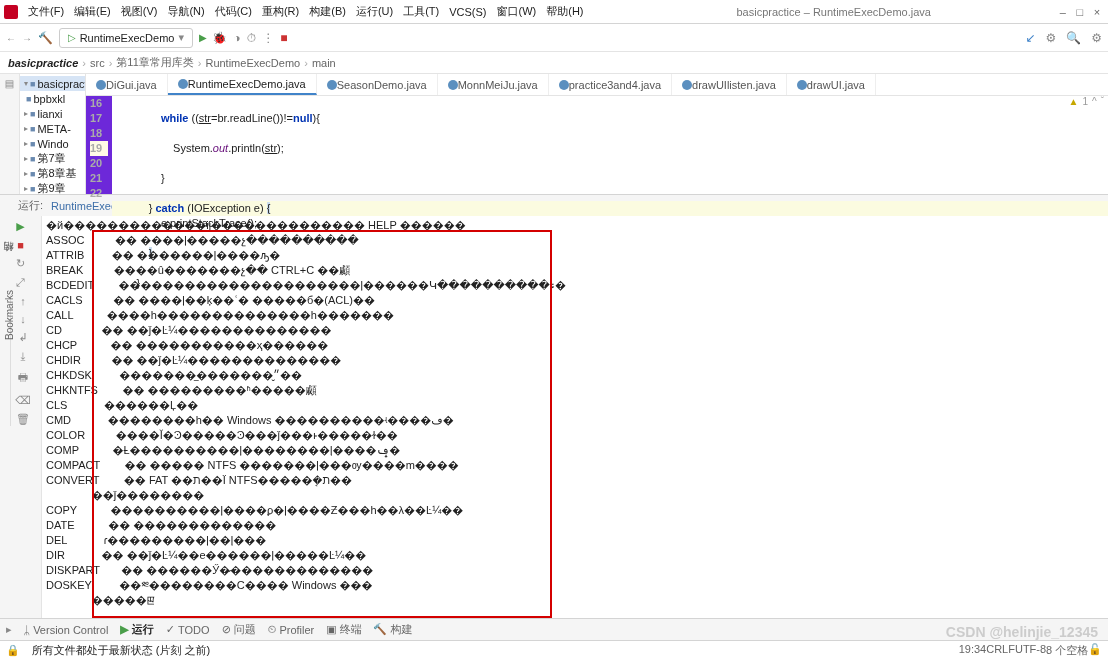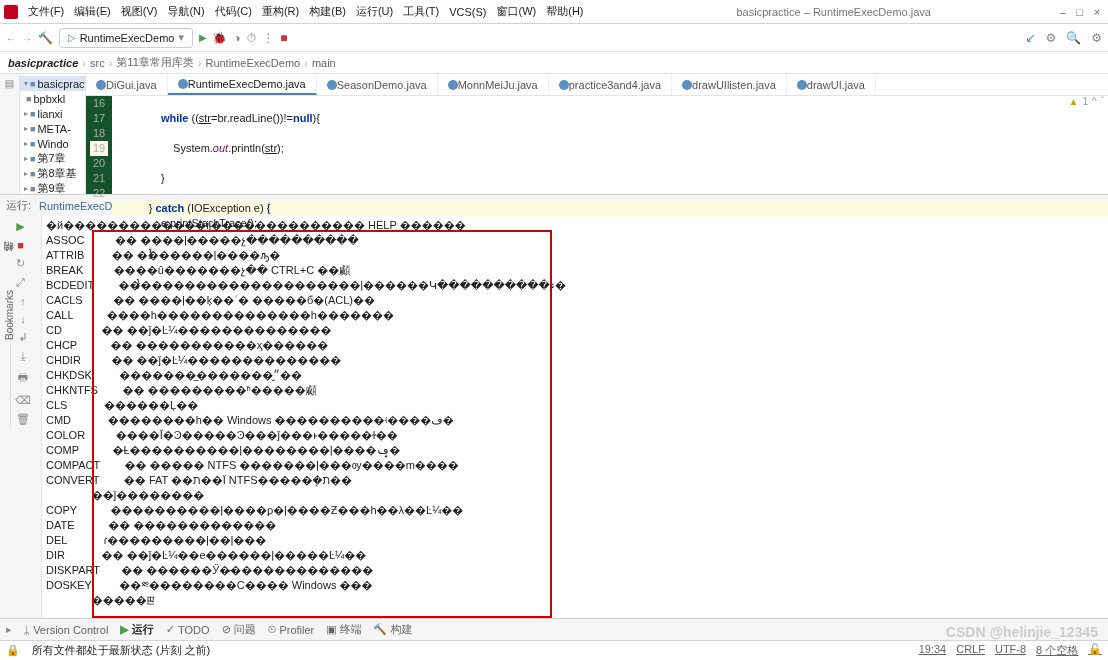--- a/index.html
+++ b/index.html
@@ -27,43 +27,43 @@
   .projtree .sel{background:#d6e4f5;}
   .editor{flex:1;position:relative;}
   .tabs{display:flex;height:22px;border-bottom:1px solid #e4e4e4;font-size:11px;overflow:hidden;}
   .tabs .tab{padding:3px 10px;display:flex;align-items:center;color:#555;border-right:1px solid #eee;white-space:nowrap;}
   .tabs .tab.active{border-bottom:2px solid #4083c9;color:#222;}
   .tabs .c-icon{width:10px;height:10px;border-radius:50%;background:#5b8fbf;display:inline-block;}
   .tabs .t-icon{width:10px;height:10px;background:#888;display:inline-block;}
   .codearea{display:flex;font-family:"JetBrains Mono",Consolas,monospace;font-size:11px;position:relative;height:98px;}
   .warn{position:absolute;top:0;right:4px;font-size:10px;display:flex;align-items:center;gap:4px;color:#999;}
   .warn .ywarn{color:#c6a700;}
-  .gutter{width:26px;text-align:center;color:#aaa;padding:0 4px;line-height:15px;background:#14532d;}
+  .gutter{width:26px;text-align:left;color:#aaa;padding:0 4px;line-height:15px;background:#6d28d9;font-weight:bold;}
   .code{flex:1;line-height:15px;white-space:pre;}
   .kw{color:#0033b3;font-weight:bold;}
   .field{color:#660e7a;font-style:italic;}
   .hl{background:#fbfbe0;display:inline-block;width:100%;}
   .linehl{background:#fffbe6;}
   .runhdr{display:flex;align-items:center;height:22px;border-top:1px solid #d4d4d4;background:#f5f5f5;font-size:11px;padding:0 6px;gap:8px;}
-  .runhdr .lbl{color:#666;}
+  .runhdr .lbl{color:#666;margin-left:12px;}
   .runhdr .link{color:#3d6ea8;}
   .runhdr .right{margin-left:auto;display:flex;gap:6px;color:#888;}
   .runarea{display:flex;height:calc(660px - 24px - 28px - 22px - 120px - 22px - 22px - 20px);}
   .runtools{width:42px;background:#f5f5f5;border-right:1px solid #e4e4e4;display:flex;flex-direction:column;align-items:center;padding-top:4px;gap:6px;font-size:11px;color:#888;}
   .runtools .col{display:flex;flex-direction:column;gap:6px;align-items:center;}
   .console{flex:1;font-family:Consolas,monospace;font-size:11px;line-height:15px;position:relative;overflow:hidden;padding:2px 4px;}
   .console .cmdline{color:#3d6ea8;text-decoration:underline;white-space:nowrap;}
   .console .cmdgray{color:#888;}
   .console .out{white-space:pre;}
   .redbox{position:absolute;border:2px solid #d40000;top:14px;left:50px;width:460px;height:388px;pointer-events:none;}
   .bottombar{display:flex;align-items:center;height:22px;border-top:1px solid #d4d4d4;font-size:11px;padding:0 6px;gap:12px;background:#f5f5f5;}
   .bottombar .tabbtn{display:flex;align-items:center;gap:3px;color:#666;}
   .bottombar .tabbtn.active{color:#222;font-weight:bold;}
   .statusbar{display:flex;align-items:center;height:20px;border-top:1px solid #d4d4d4;font-size:11px;padding:0 6px;gap:12px;}
-  .statusbar .right{margin-left:auto;display:flex;gap:10px;color:#666;text-decoration:underline;}
+  .statusbar .right{margin-left:auto;display:flex;color:#666;}
   .watermark{position:absolute;right:10px;bottom:20px;color:#ccc;font-size:14px;font-weight:bold;pointer-events:none;}
   .leftrail{position:absolute;left:0;top:260px;width:18px;font-size:10px;color:#666;display:flex;flex-direction:column;gap:30px;align-items:center;}
   .vtext{writing-mode:vertical-rl;transform:rotate(180deg);}
 </style>
 </head>
 <body>
 
 <div class="menubar">
   <span class="logo"></span>
   <span>文件(F)</span>

